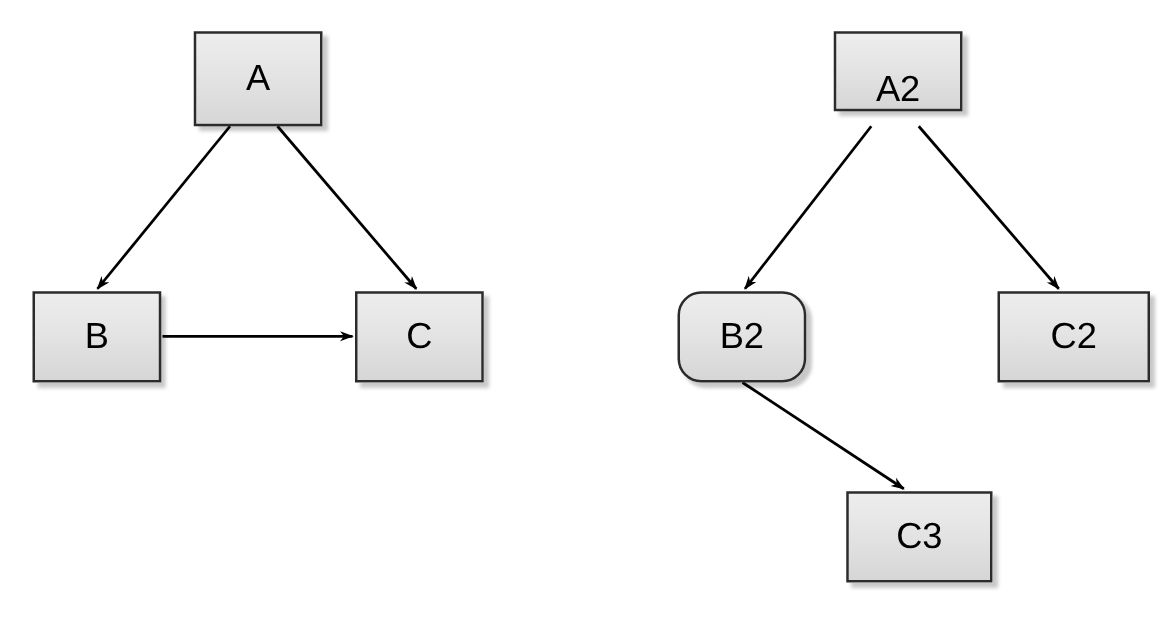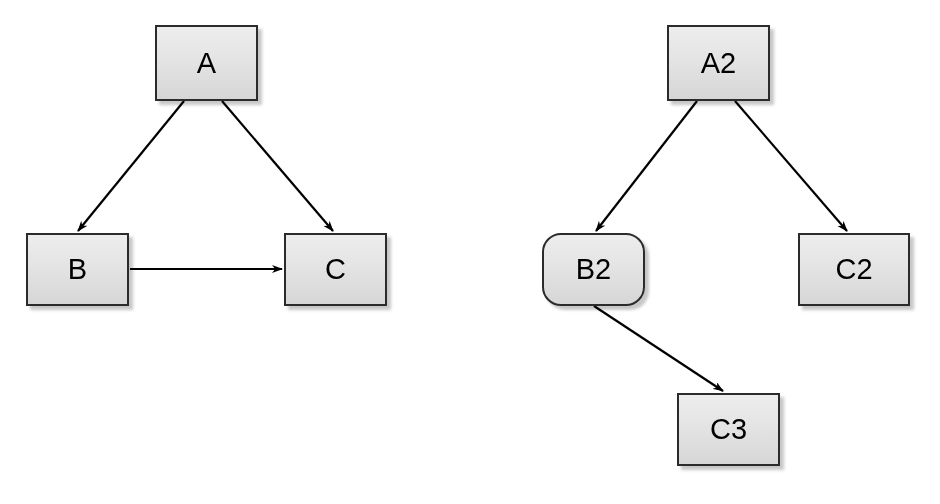--- a/index.html
+++ b/index.html
@@ -69,27 +69,27 @@
   <div id="nodes">
       <div class="node" style="left: 155px; top: 25px; width: 103px; height: 76px;">
         <span class="node-label">A</span>
       </div>
       <div class="node" style="left: 26px; top: 233px; width: 103px; height: 73px;">
         <span class="node-label">B</span>
       </div>
       <div class="node" style="left: 284px; top: 233px; width: 103px; height: 73px;">
         <span class="node-label">C</span>
       </div>
-      <div class="node" style="left: 667px; top: 25px; width: 103px; height: 76px;">
+      <div class="node" style="left: 667px; top: 25px; width: 103px; height: 64px; align-items: flex-end;">
         <span class="node-label">A2</span>
       </div>
       <div class="node" style="left: 542px; top: 233px; width: 103px; height: 73px; border-radius: 19px;">
         <span class="node-label">B2</span>
       </div>
-      <div class="node" style="left: 798px; top: 233px; width: 112px; height: 73px;">
+      <div class="node" style="left: 798px; top: 233px; width: 122px; height: 73px;">
         <span class="node-label">C2</span>
       </div>
-      <div class="node" style="left: 677px; top: 393px; width: 103px; height: 73px;">
+      <div class="node" style="left: 677px; top: 393px; width: 117px; height: 73px;">
         <span class="node-label">C3</span>
       </div>
     </div>
 
 </div>
 
 </body></html>

